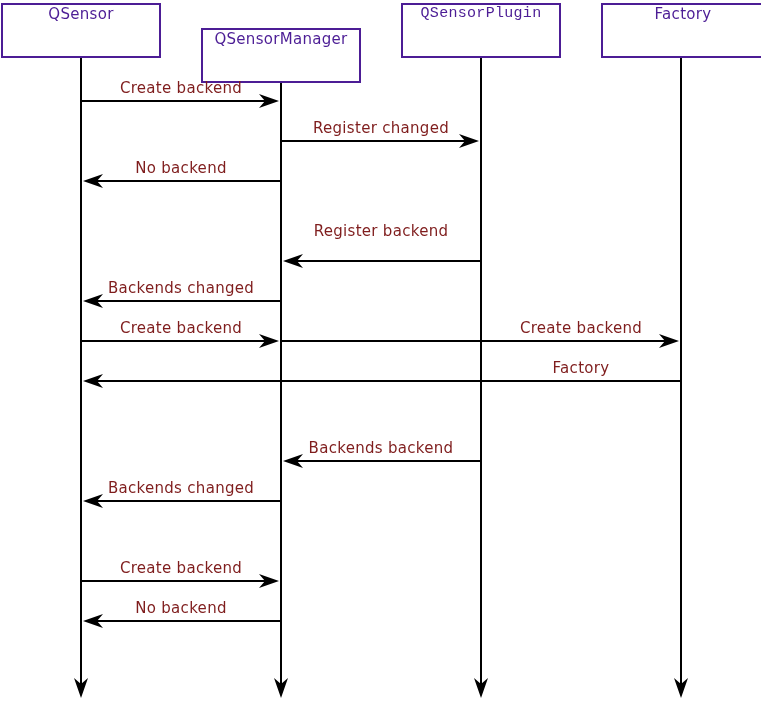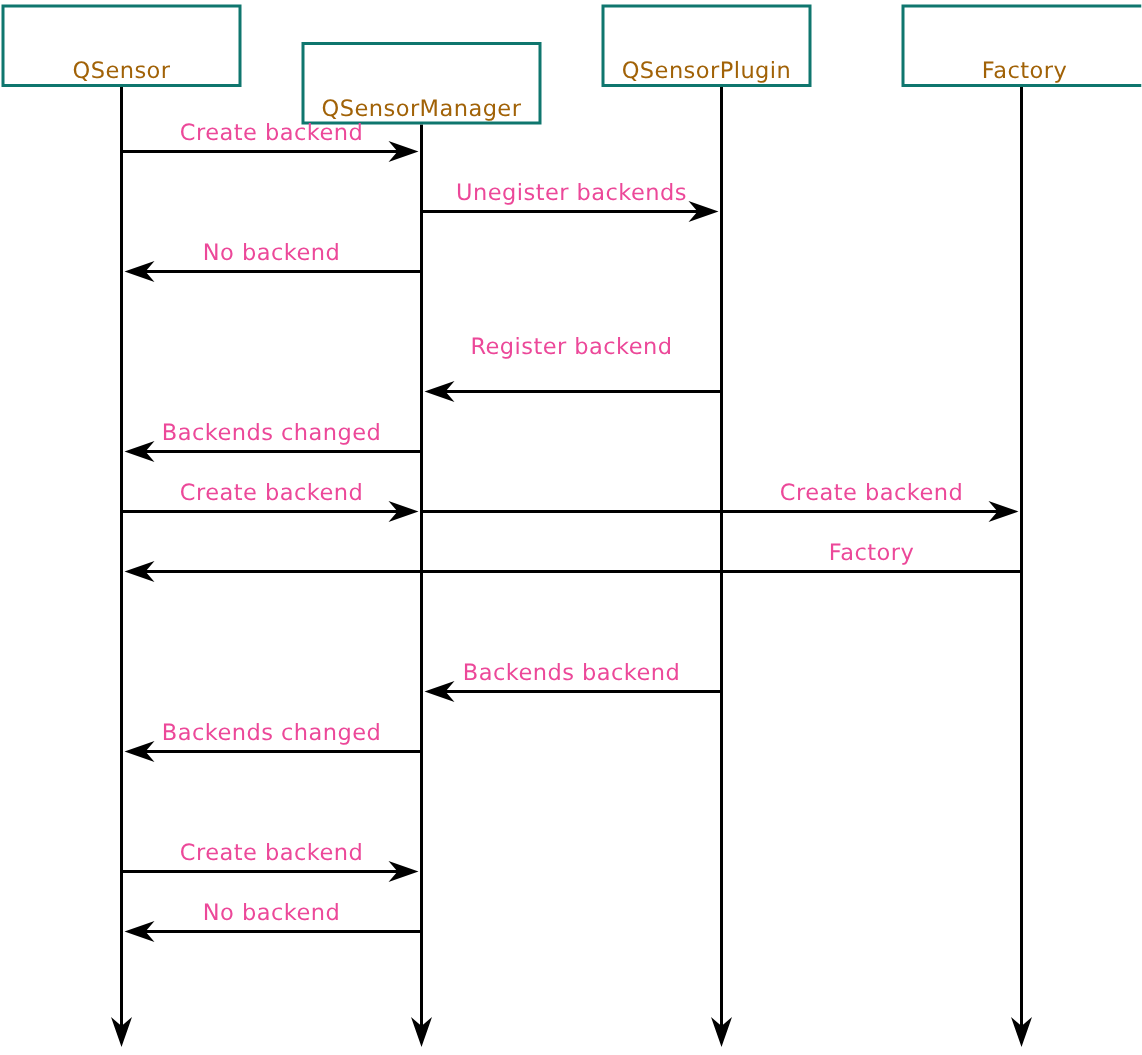--- a/index.html
+++ b/index.html
@@ -16,36 +16,36 @@
     overflow: hidden;
   }
   #svg-layer {
     position: absolute;
     left: 0;
     top: 0;
   }
   .actor-box {
     position: absolute;
     box-sizing: border-box;
-    border: 2px solid #0f766e;
+    border: 2px solid #4c1d95;
     background: #ffffff;
     display: flex;
-    align-items: flex-end;
+    align-items: flex-start;
     justify-content: center;
     font-size: 15px;
-    color: #a16207;
+    color: #4c1d95;
     letter-spacing: 0.3px;
   }
   .msg-label {
     position: absolute;
     transform: translateX(-50%);
     white-space: nowrap;
     font-size: 15px;
     line-height: 18px;
-    color: #ec4899;
+    color: #7f1d1d;
     letter-spacing: 0.3px;
   }
 </style>
 </head>
 <body>
 
 <div id="stage">
   <svg id="svg-layer" width="761" height="703" viewBox="0 0 761 703">
       <line x1="81" y1="58" x2="81" y2="690" stroke="#000000" stroke-width="2"></line>
       <polygon points="81,698 74,678 81,684 88,678" fill="#000000"></polygon>
@@ -80,30 +80,30 @@
       <line x1="281" y1="621" x2="91" y2="621" stroke="#000000" stroke-width="2"></line>
       <polygon points="83,621 103,614 97,621 103,628" fill="#000000"></polygon>
     </svg>
   <div id="boxes-layer">
       <div class="actor-box" style="left: 1px; top: 3px; width: 160px; height: 55px;">
         <span>QSensor</span>
       </div>
       <div class="actor-box" style="left: 201px; top: 3px; width: 160px; height: 55px; margin-top: 25px;">
         <span>QSensorManager</span>
       </div>
-      <div class="actor-box" style="left: 401px; top: 3px; width: 140px; height: 55px;">
+      <div class="actor-box" style="left: 401px; top: 3px; width: 160px; height: 55px; font-family: Liberation Mono, monospace;">
         <span>QSensorPlugin</span>
       </div>
       <div class="actor-box" style="left: 601px; top: 3px; width: 164px; height: 55px;">
         <span>Factory</span>
       </div>
     </div>
   <div id="labels-layer">
       <div class="msg-label" style="left: 181px; top: 79px;">Create backend</div>
-      <div class="msg-label" style="left: 381px; top: 119px;">Unegister backends</div>
+      <div class="msg-label" style="left: 381px; top: 119px;">Register changed</div>
       <div class="msg-label" style="left: 181px; top: 159px;">No backend</div>
       <div class="msg-label" style="left: 381px; top: 222px;">Register backend</div>
       <div class="msg-label" style="left: 181px; top: 279px;">Backends changed</div>
       <div class="msg-label" style="left: 181px; top: 319px;">Create backend</div>
       <div class="msg-label" style="left: 581px; top: 319px;">Create backend</div>
       <div class="msg-label" style="left: 581px; top: 359px;">Factory</div>
       <div class="msg-label" style="left: 381px; top: 439px;">Backends backend</div>
       <div class="msg-label" style="left: 181px; top: 479px;">Backends changed</div>
       <div class="msg-label" style="left: 181px; top: 559px;">Create backend</div>
       <div class="msg-label" style="left: 181px; top: 599px;">No backend</div>

